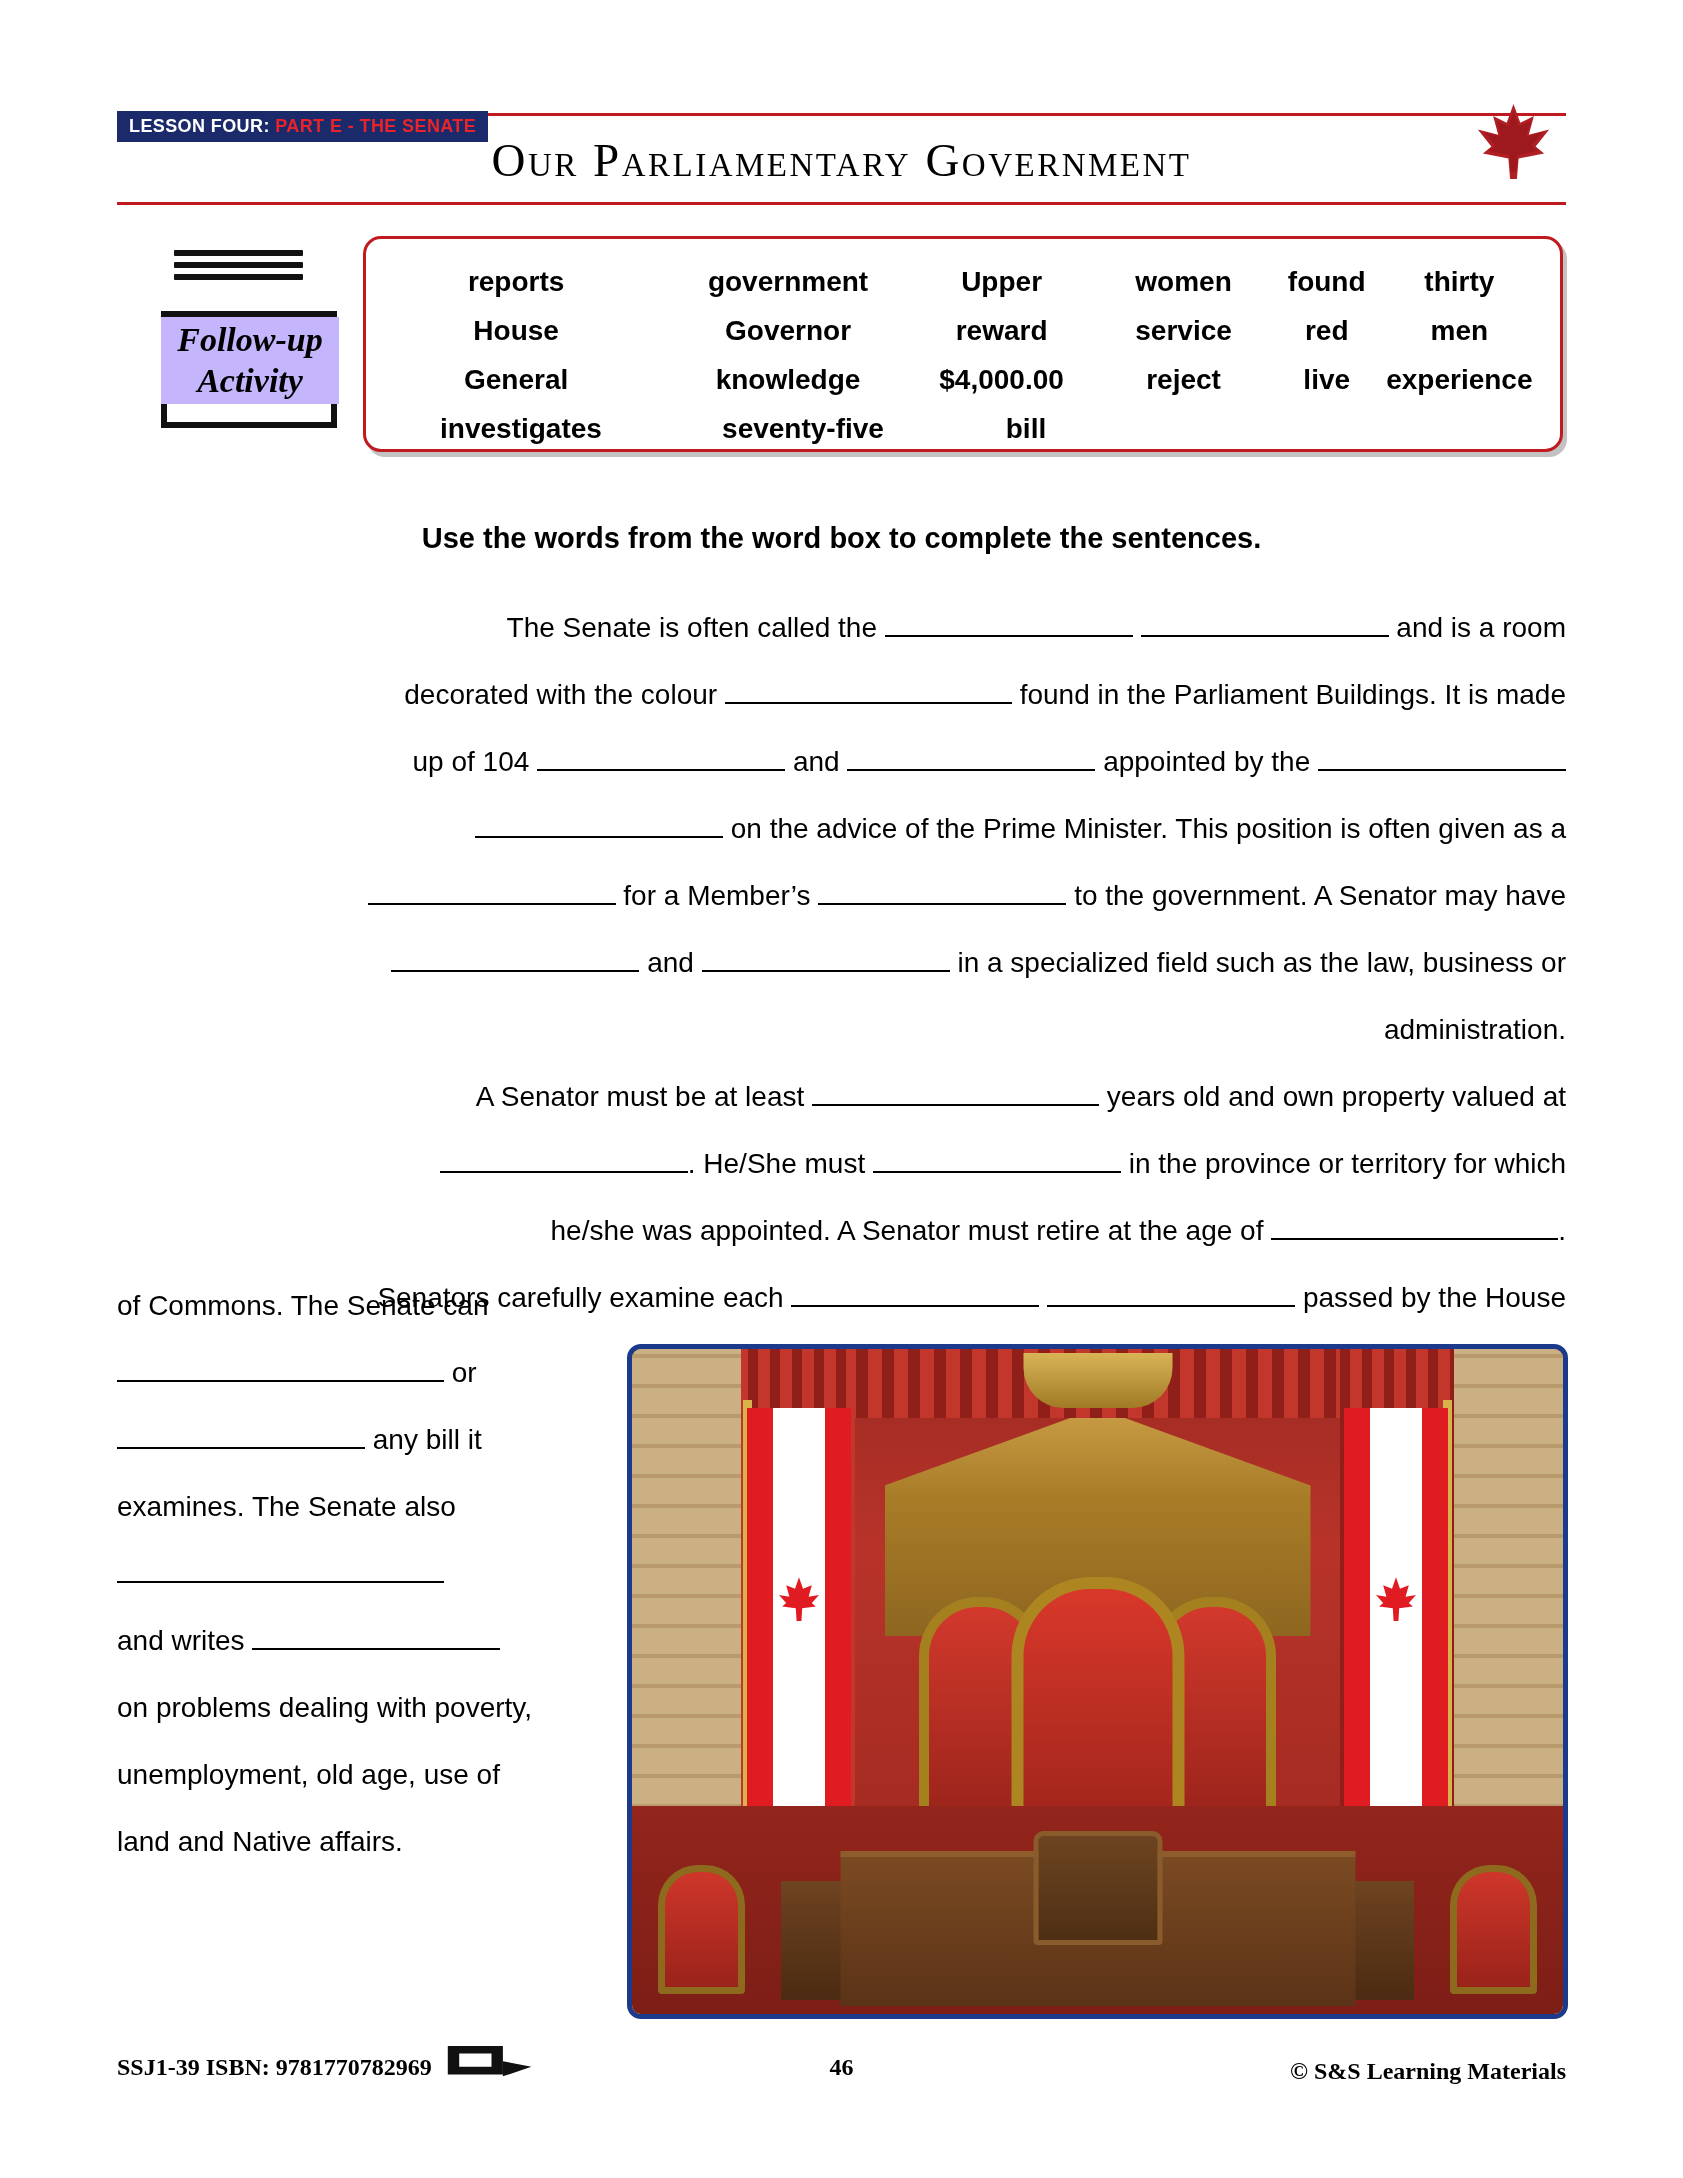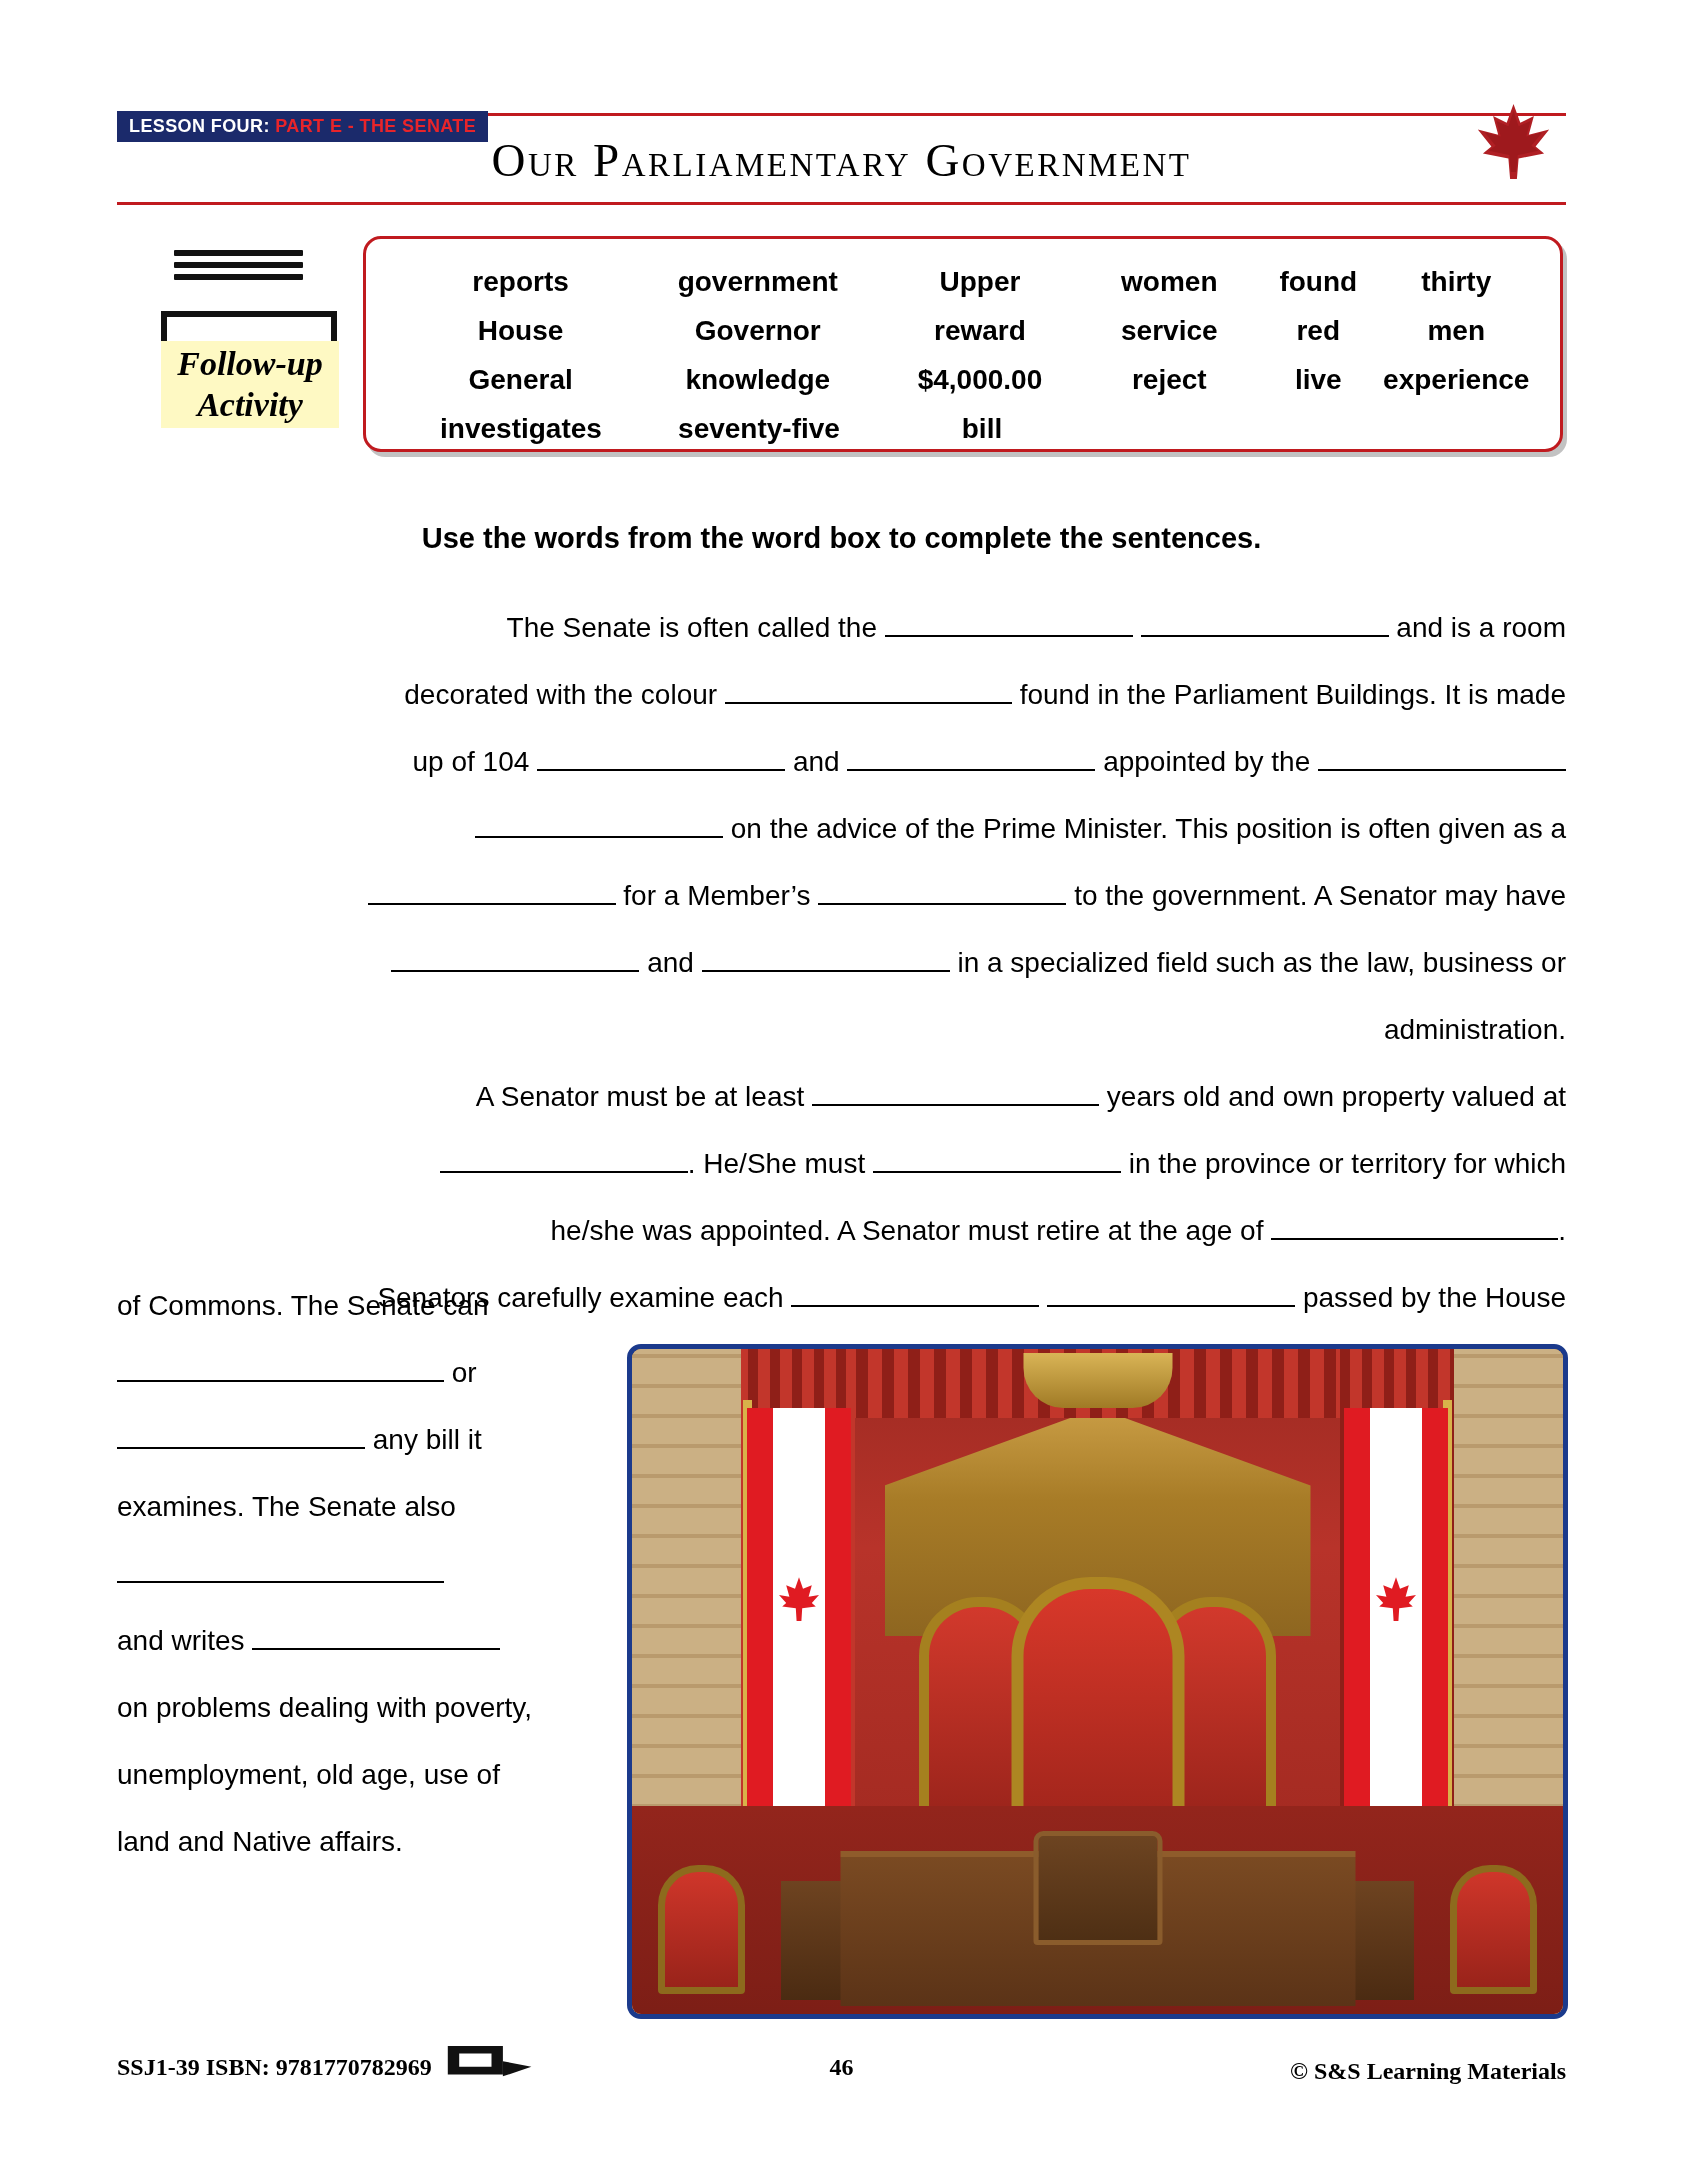--- a/index.html
+++ b/index.html
@@ -122,23 +122,22 @@
     position: absolute;
     left: 44px;
     top: 67px;
     width: 178px;
     text-align: center;
     font-family: "Liberation Serif", serif;
     font-style: italic;
     font-weight: bold;
     font-size: 34px;
     line-height: 1.22;
-    background: #fef9c3;
+    background: #c4b5fd;
     padding: 2px 0;
-    margin-top: 24px;
   }
   .wordbox {
     position: absolute;
     left: 246px;
     top: 0px;
     width: 1200px;
     height: 216px;
     border: 3px solid #c01a1f;
     border-radius: 18px;
     background: #ffffff;
@@ -153,21 +152,21 @@
     font-weight: bold;
     font-size: 28px;
   }
   .wordbox-row {
     display: flex;
     height: 49px;
     align-items: center;
     text-align: center;
   }
   .wb-c0 { width: 230px; }
-  .wb-c1 { width: 246px; }
+  .wb-c1 { width: 246px; margin-left: 44px; }
   .wb-c2 { width: 200px; }
   .wb-c3 { width: 180px; }
   .wb-c4 { width: 119px; }
   .wb-c5 { width: 158px; }
 
   
   .instruction {
     position: absolute;
     left: 0;
     top: 522px;

